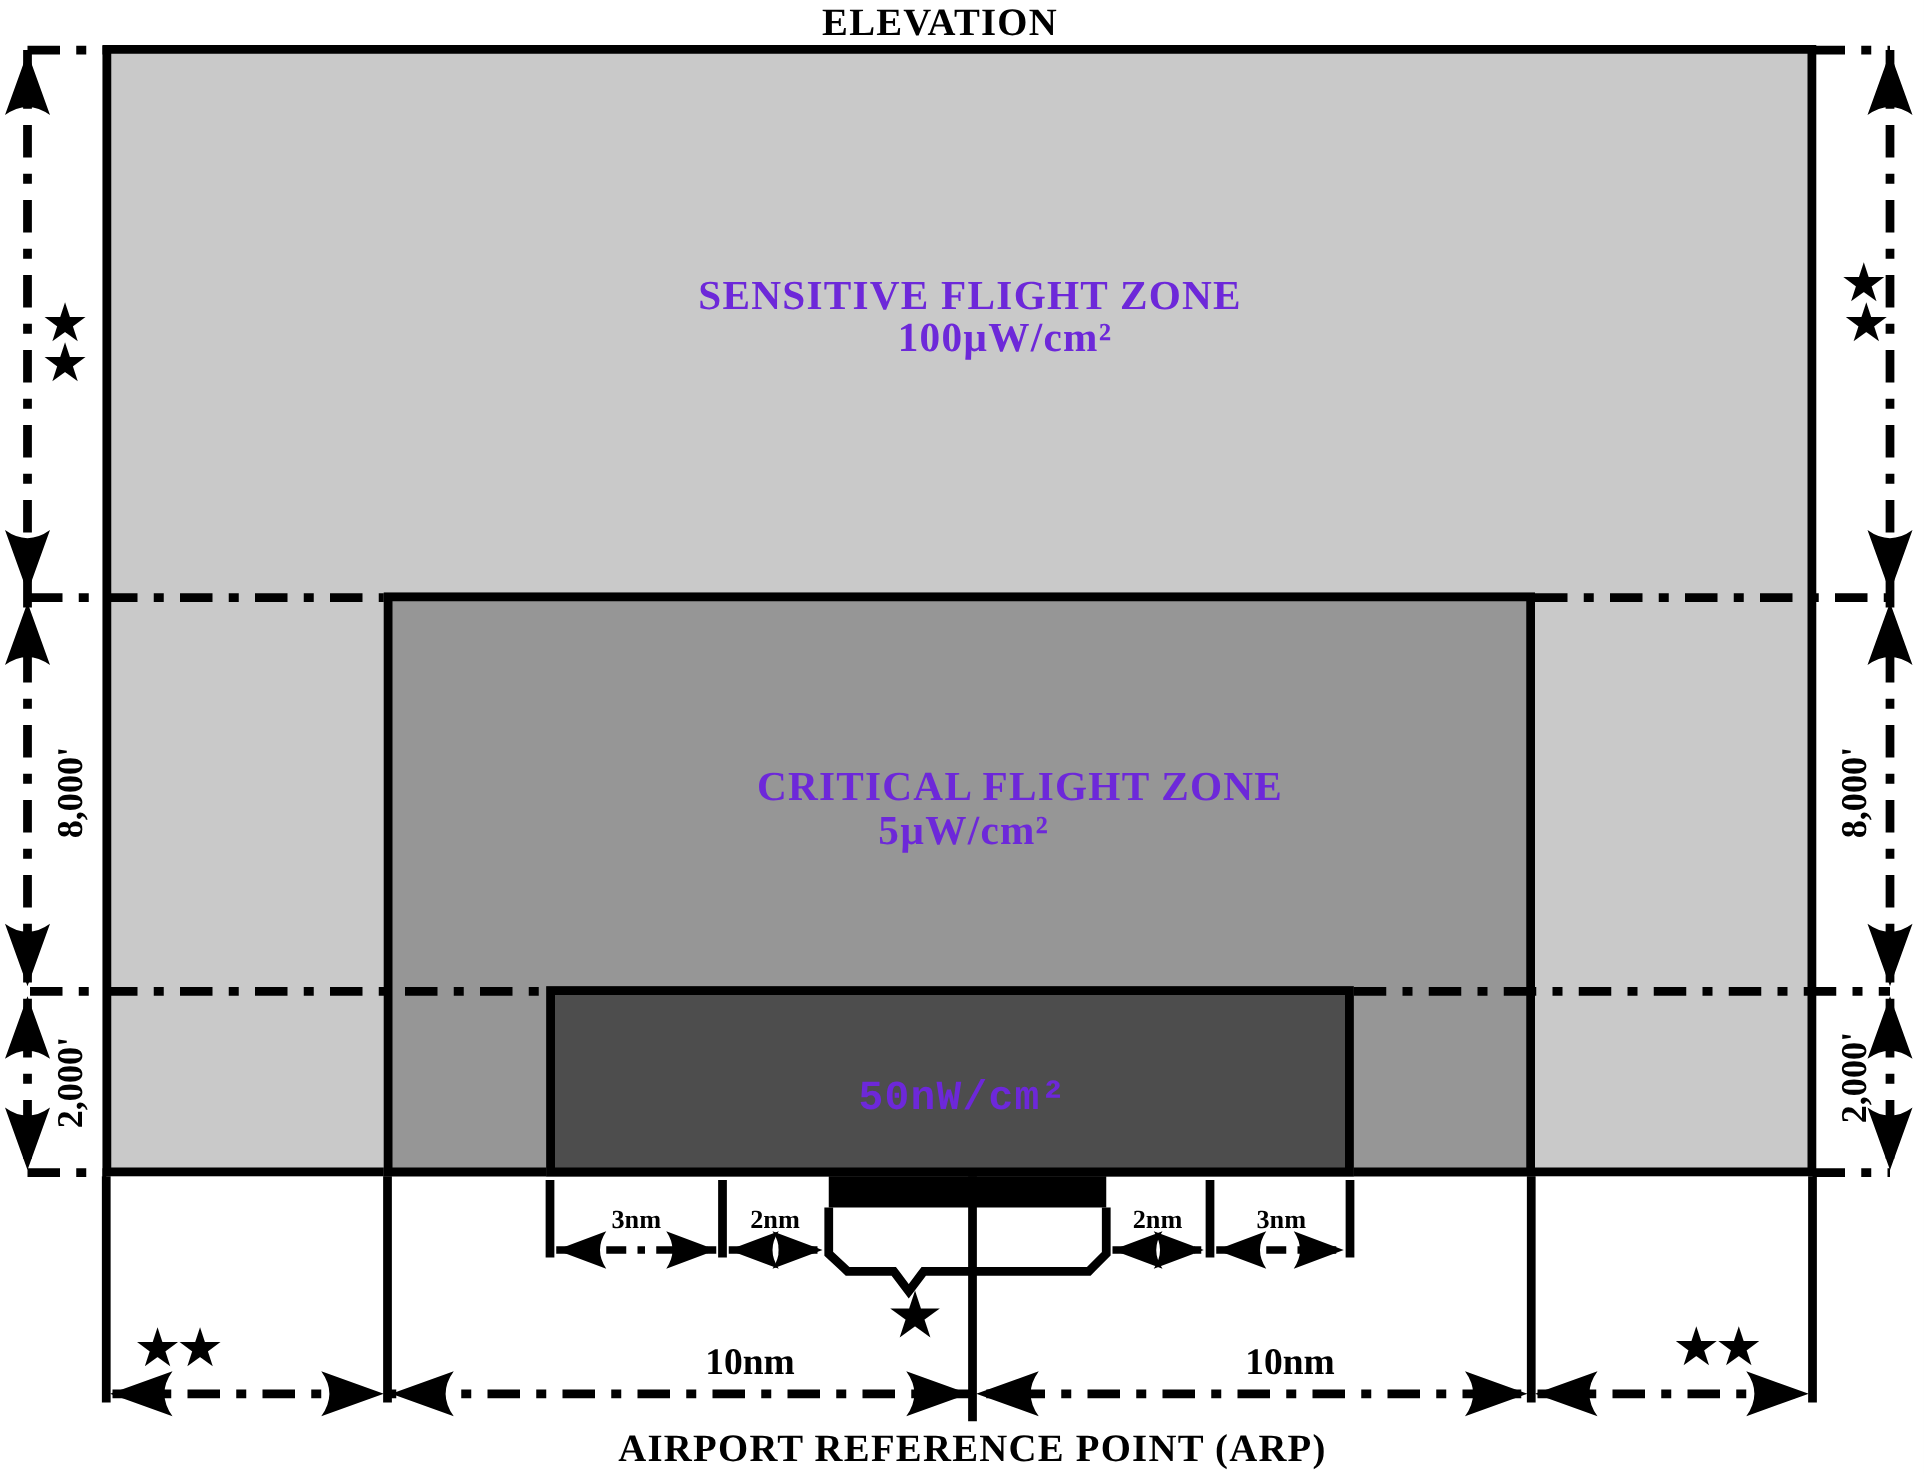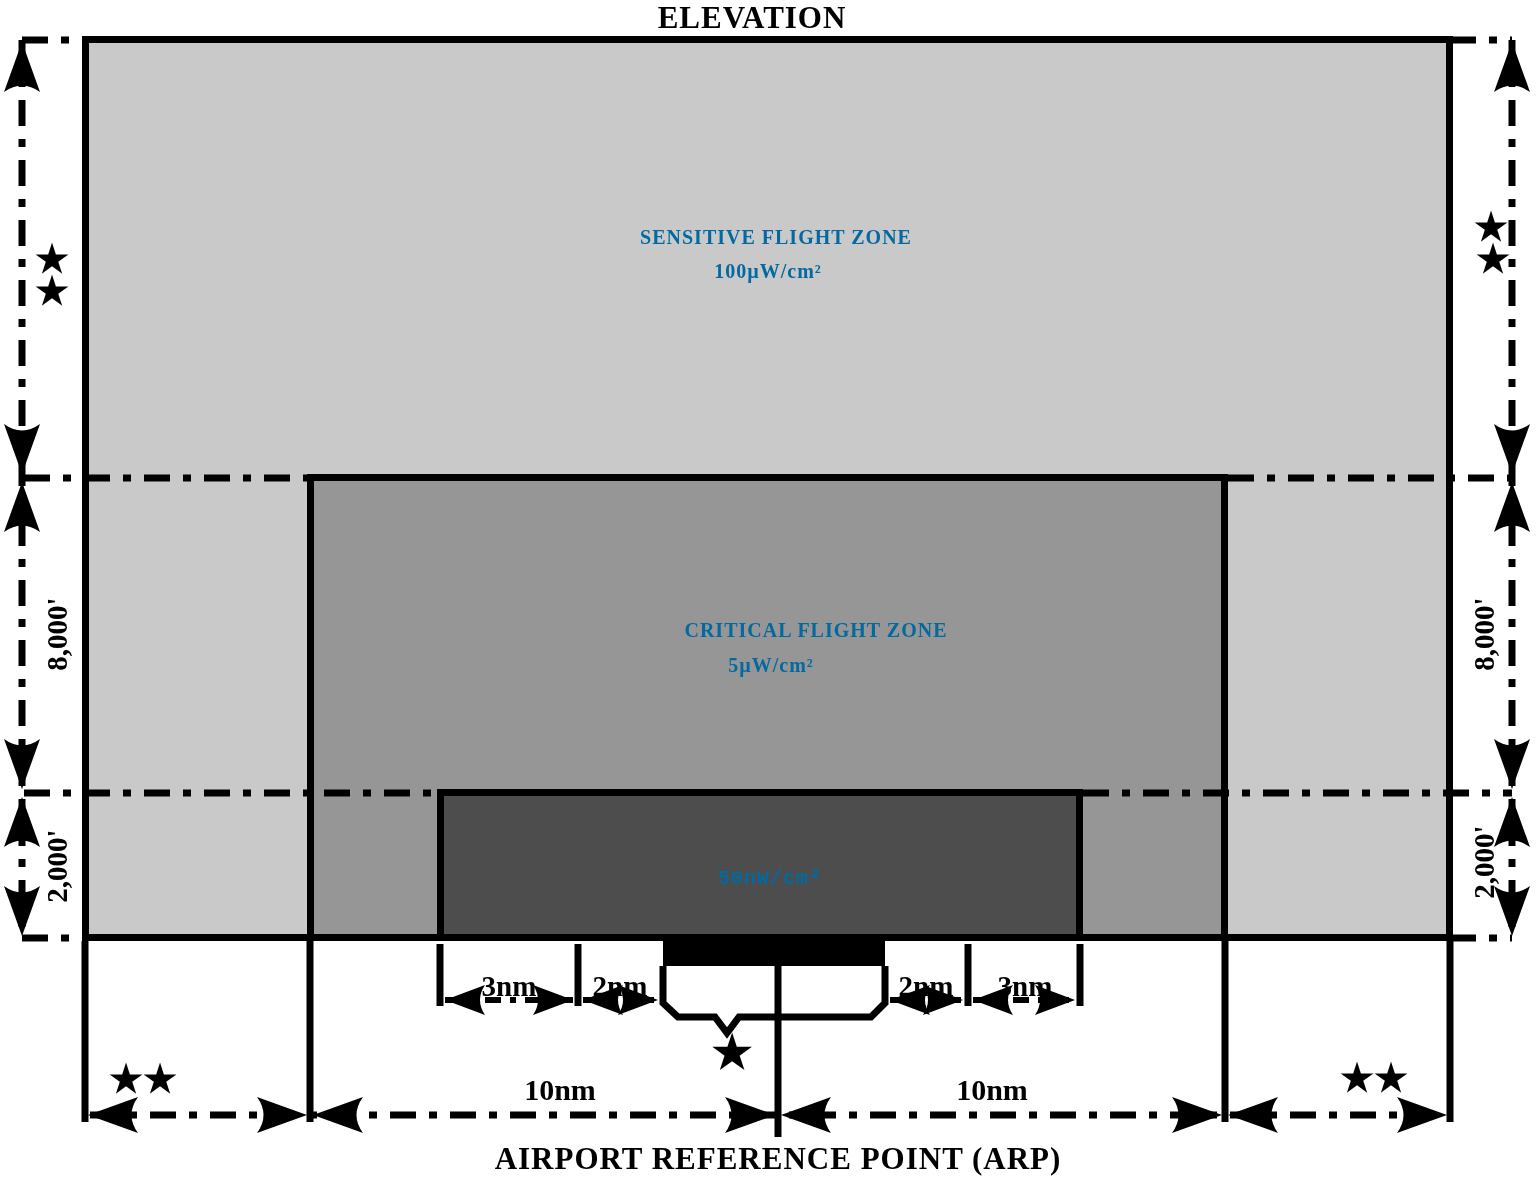--- a/index.html
+++ b/index.html
@@ -11,25 +11,25 @@
   .zone-sensitive{left:82px;top:36px;width:1371px;height:905px;}
   .zone-critical{left:307px;top:474px;width:921px;height:467px;}
   .zone-laser{left:437px;top:789px;width:646px;height:152px;}
   svg.overlay{position:absolute;left:0;top:0;}
   .dd{stroke:#000;stroke-width:7;fill:none;stroke-dasharray:26 13 8 13;}
   .dd2{stroke:#000;stroke-width:6;fill:none;stroke-dasharray:16 9 6 9;}
   .sol{stroke:#000;stroke-width:7;fill:none;}
   .arr{fill:#000;stroke:none;}
   .lbl{position:absolute;transform:translate(-50%,-50%);font-weight:bold;white-space:nowrap;text-align:center;}
   .title{font-size:31px;letter-spacing:1px;}
-  .zone-label{font-size:20px;line-height:34px;letter-spacing:1px;color:#0369a1;}
+  .zone-label{font-size:33px;line-height:34px;letter-spacing:1px;color:#6d28d9;}
   .rot{transform:translate(-50%,-50%) rotate(-90deg);}
   .alt{font-size:29px;}
-  .nm{font-size:29px;margin-top:10px;}
-  .nm10{font-size:30px;}
+  .nm{font-size:21px;}
+  .nm10{font-size:30px;margin-left:40px;}
   .footer{font-size:31px;letter-spacing:1px;}
   .star{font-size:38px;line-height:38px;}
   .star-big{font-size:46px;line-height:46px;}
 </style>
 </head>
 <body>
 
 <div class="canvas">
 
   <div class="lbl title" style="left:752px;top:18px;">ELEVATION</div>
@@ -110,21 +110,21 @@
       <path class="arr" d="M313,1115 L363,1097 Q350,1115 363,1133 Z"></path>
       <path class="arr" d="M775,1115 L725,1097 Q738,1115 725,1133 Z"></path>
       <path class="arr" d="M781,1115 L831,1097 Q818,1115 831,1133 Z"></path>
       <path class="arr" d="M1222,1115 L1172,1097 Q1185,1115 1172,1133 Z"></path>
       <path class="arr" d="M1228,1115 L1278,1097 Q1265,1115 1278,1133 Z"></path>
       <path class="arr" d="M1447,1115 L1397,1097 Q1410,1115 1397,1133 Z"></path>
     </g>
   </svg>
 
   <div class="lbl zone-label" style="left:776px;top:237px;">SENSITIVE FLIGHT ZONE</div>
-  <div class="lbl zone-label" style="left:768px;top:271px;">100µW/cm²</div>
+  <div class="lbl zone-label" style="left:804px;top:271px;">100µW/cm²</div>
 
   <div class="lbl zone-label" style="left:816px;top:630px;">CRITICAL FLIGHT ZONE</div>
   <div class="lbl zone-label" style="left:771px;top:665px;">5µW/cm²</div>
 
   <div class="lbl zone-label" style="left:770px;top:879px;font-family:Liberation Mono, monospace;">50nW/cm²</div>
 
   <div class="lbl rot alt" style="left:57px;top:634px;">8,000'</div>
   <div class="lbl rot alt" style="left:57px;top:866px;">2,000'</div>
   <div class="lbl rot alt" style="left:1484px;top:634px;">8,000'</div>
   <div class="lbl rot alt" style="left:1484px;top:862px;">2,000'</div>

